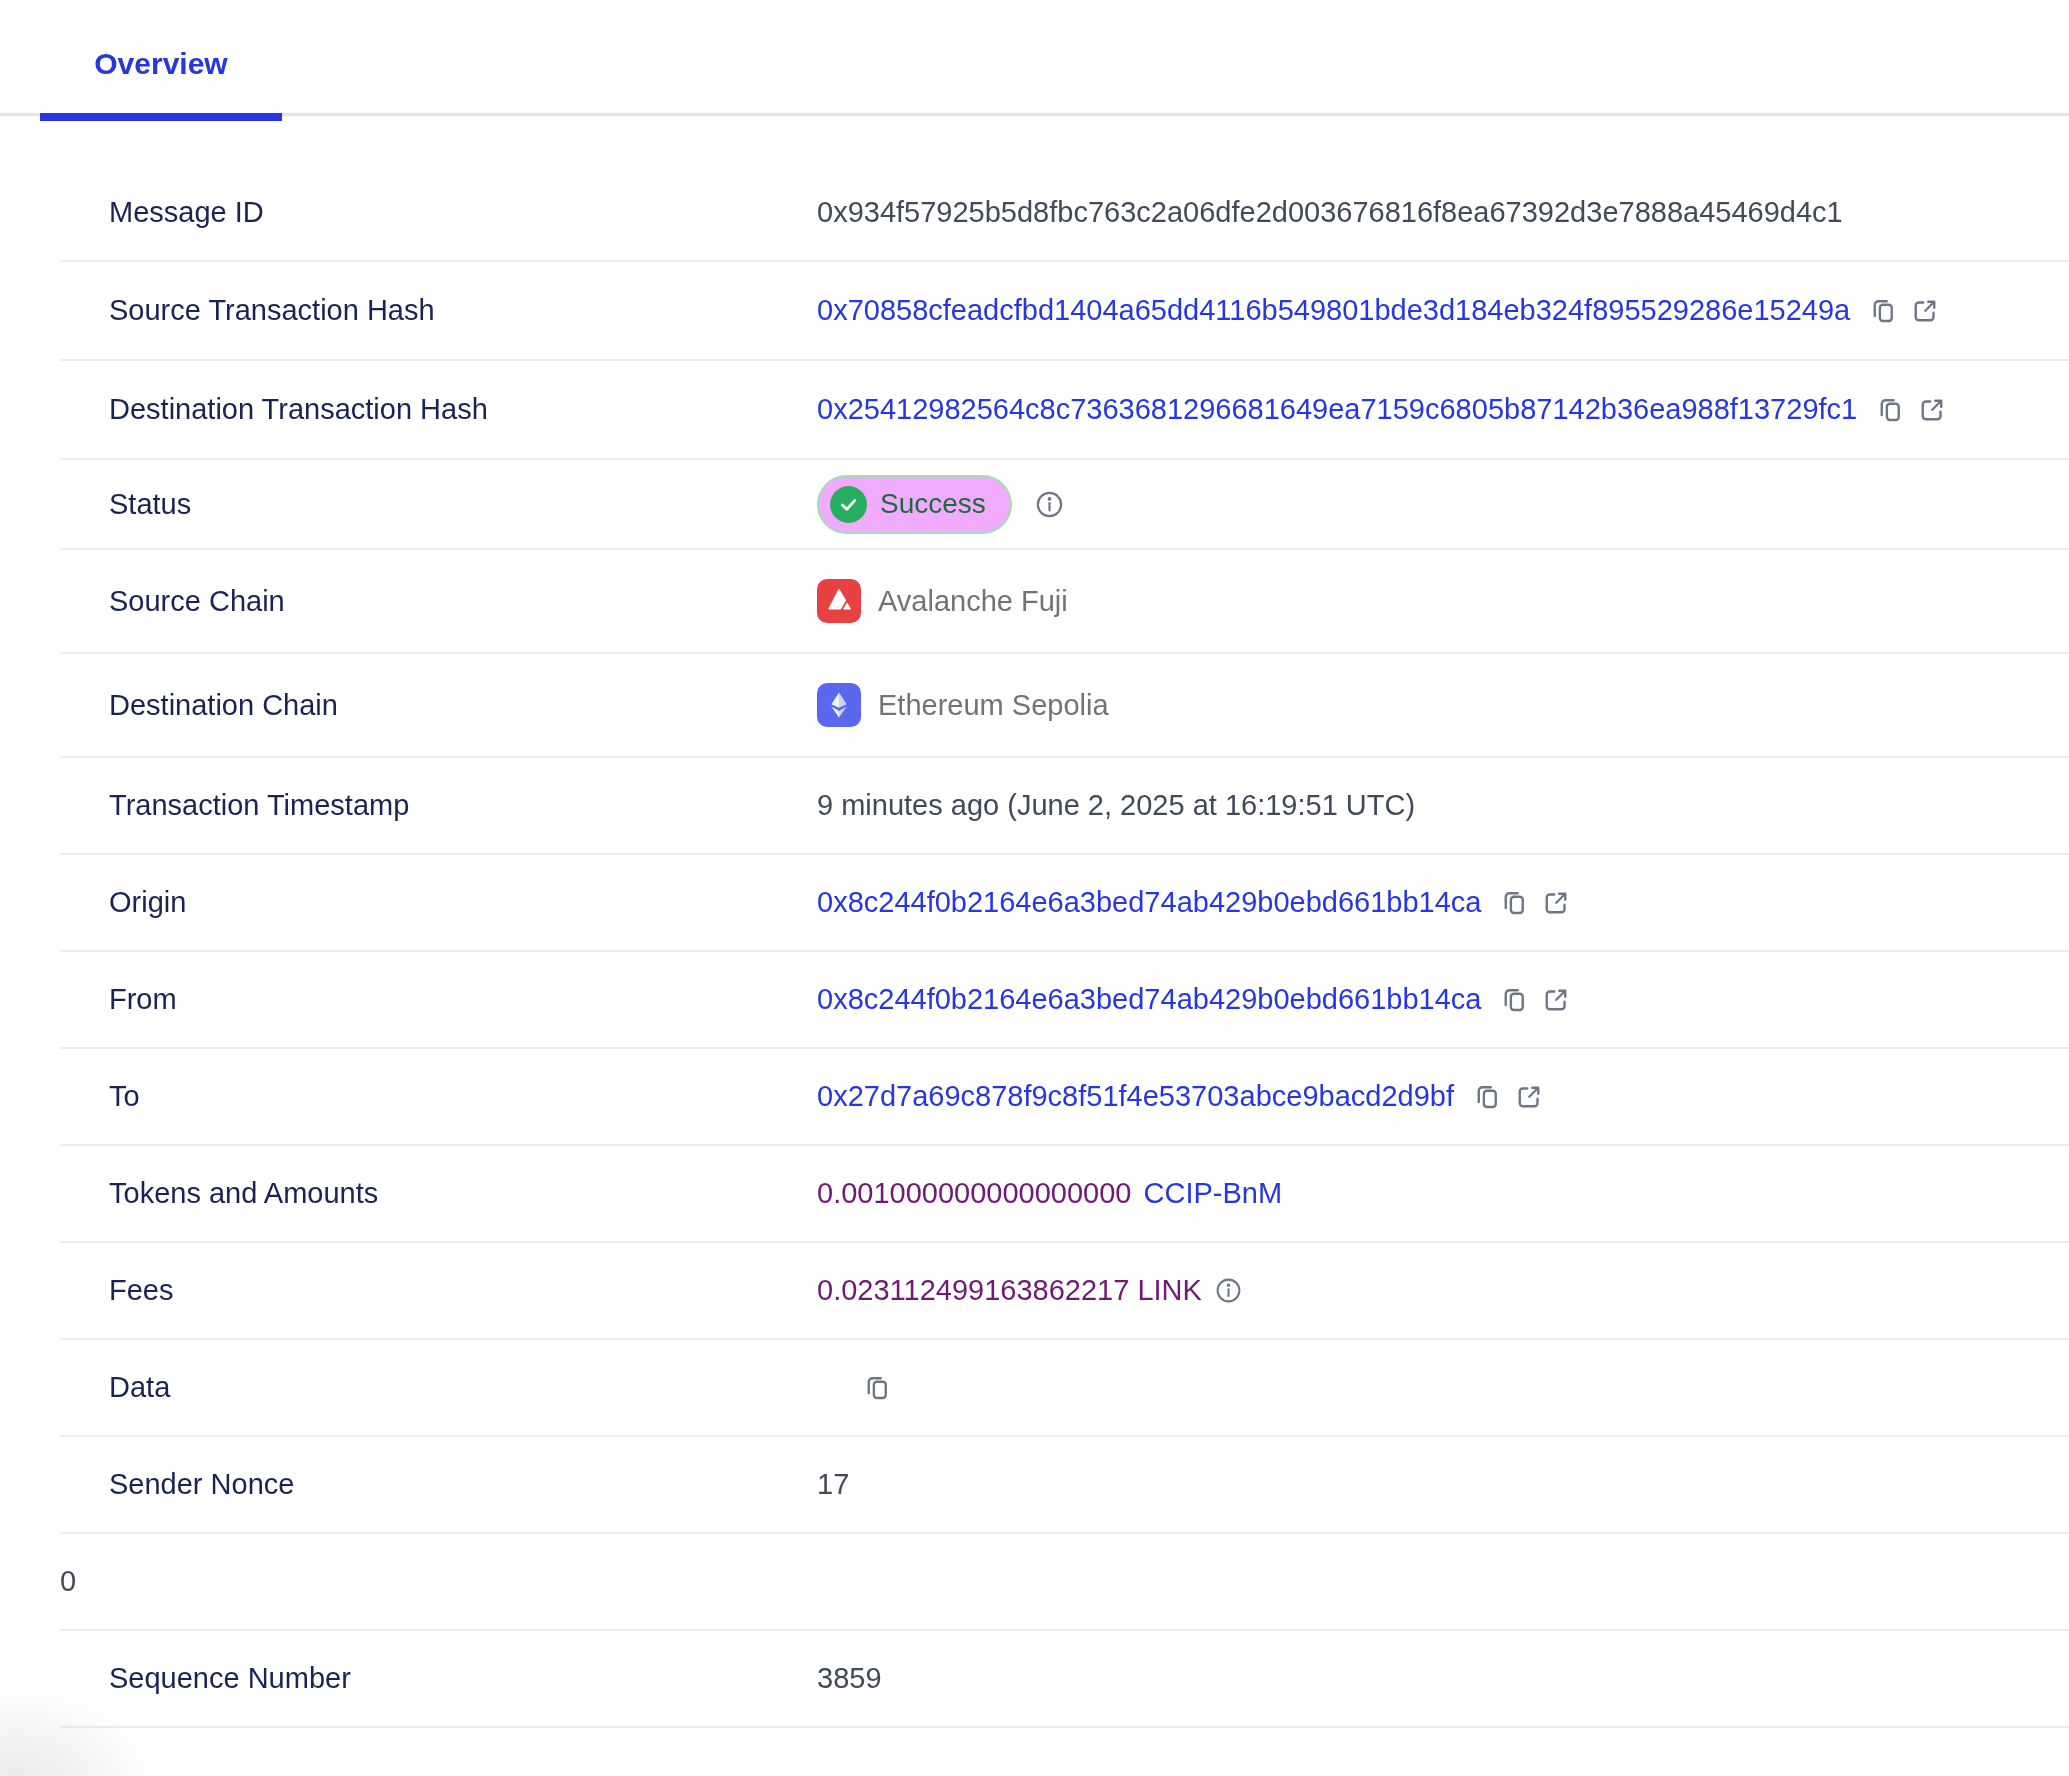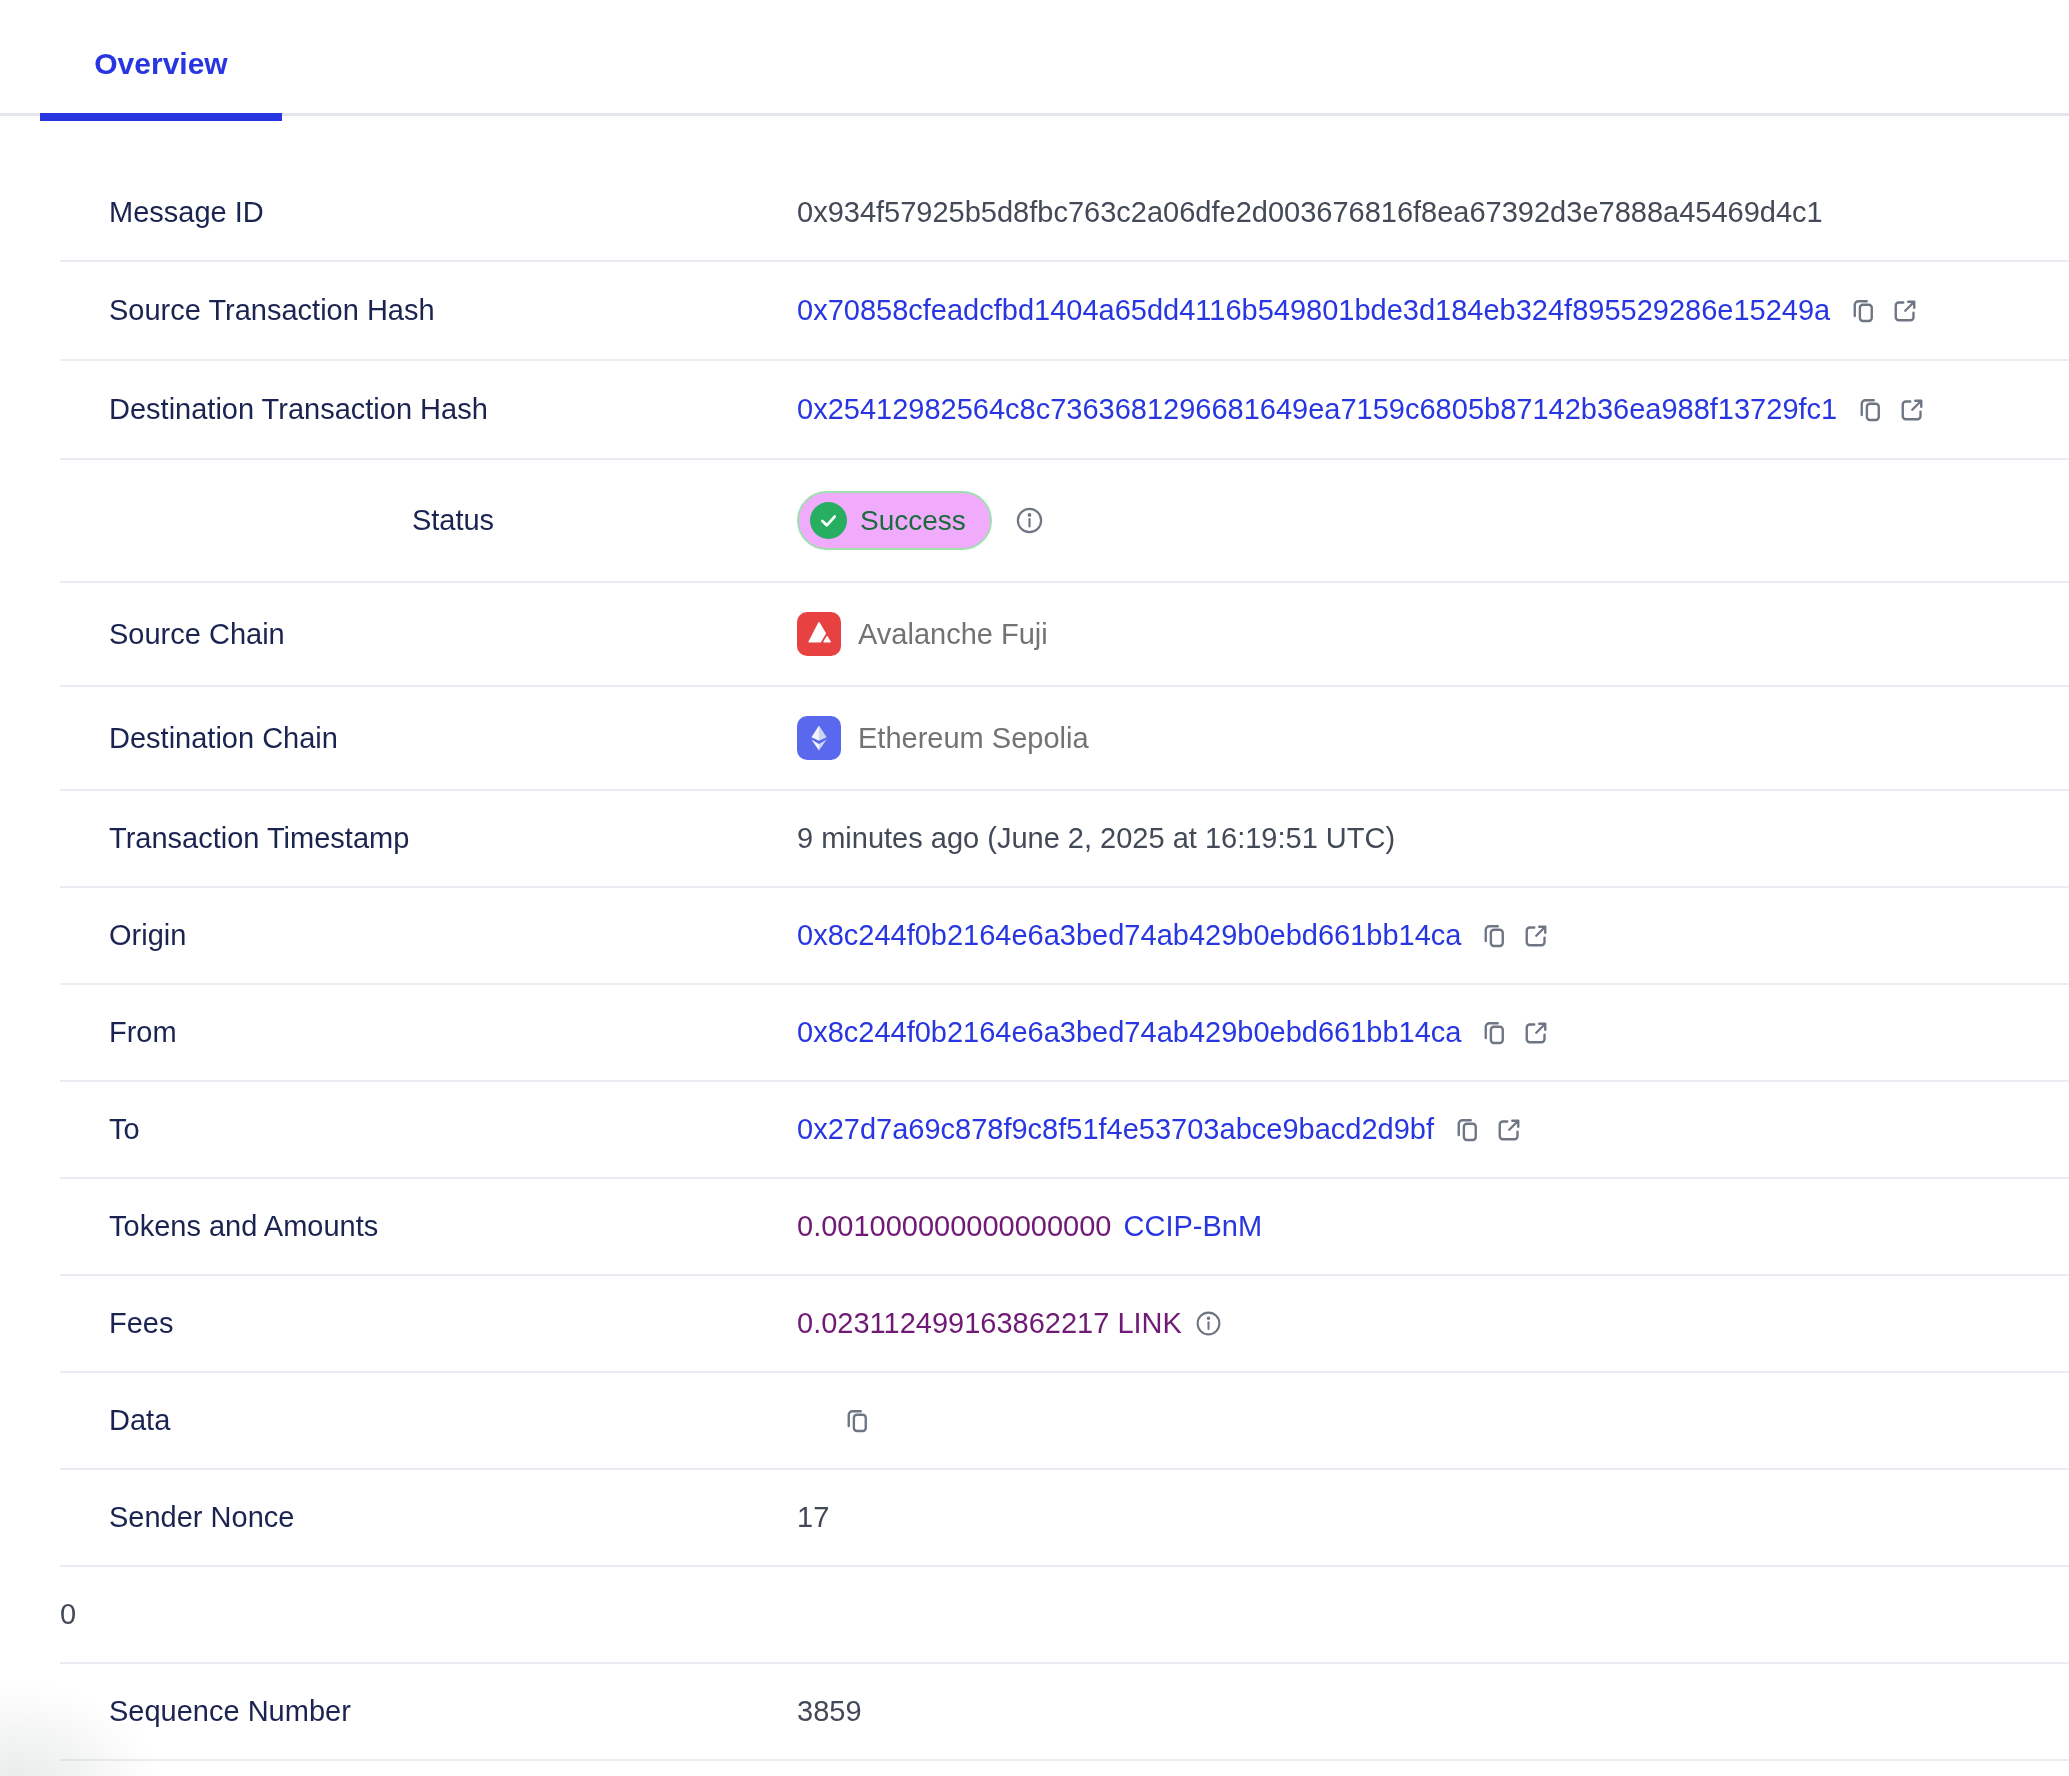--- a/index.html
+++ b/index.html
@@ -38,23 +38,24 @@
   .table {
     margin:44px 0 0 60px;
     width:2009px;
   }
   .row {
     display:flex;
     align-items:center;
     height:97px;
     border-bottom:2px solid #eaecf3;
     font-size:29px;
+    gap:20px;
   }
   .row.h-hash   { height:99px; }
-  .row.h-status { height:123px;text-align:center; }
+  .row.h-status { height:90px; }
   .row.h-chain  { height:104px; }
   .cell-label {
     flex:0 0 737px;
     padding-left:49px;
     color:#1b2451;
   }
   .cell-value {
     flex:1;
     display:flex;
     align-items:center;

